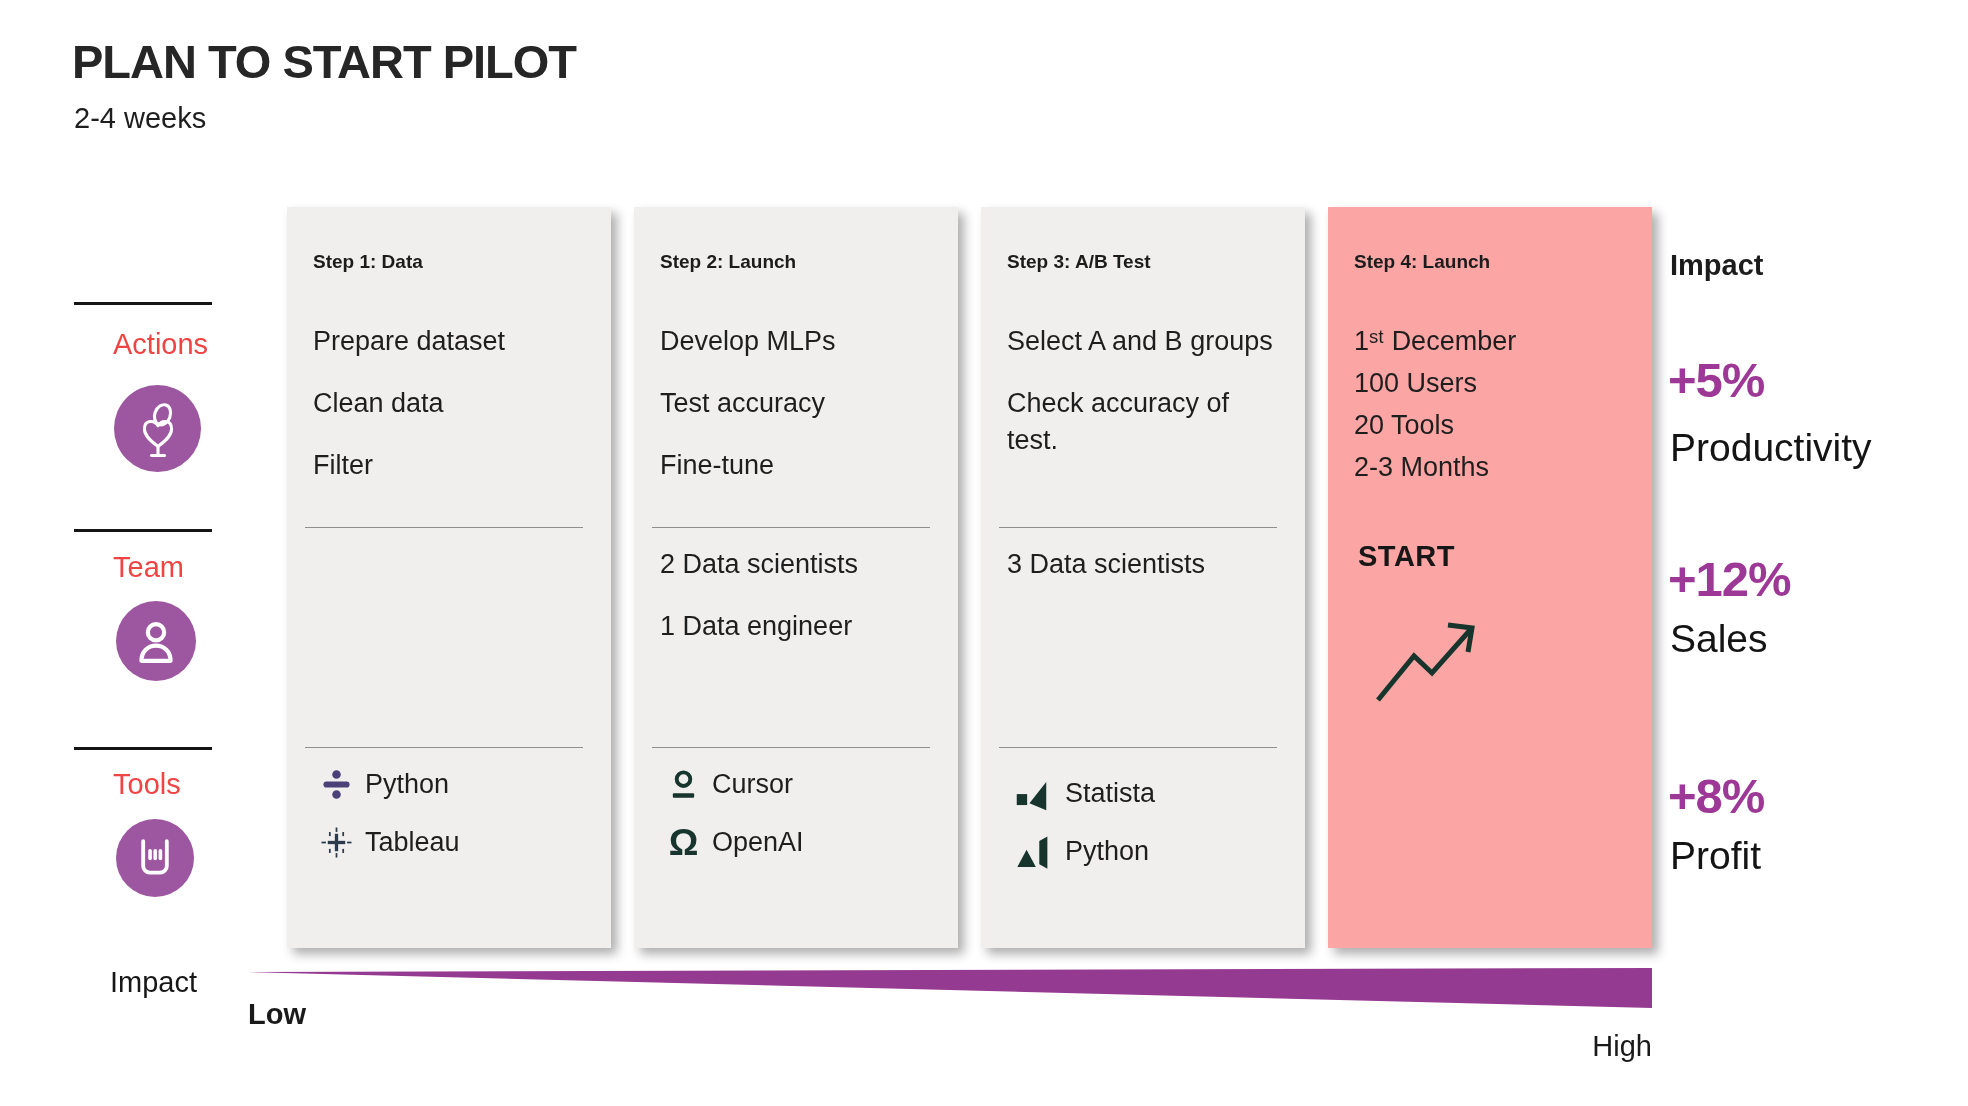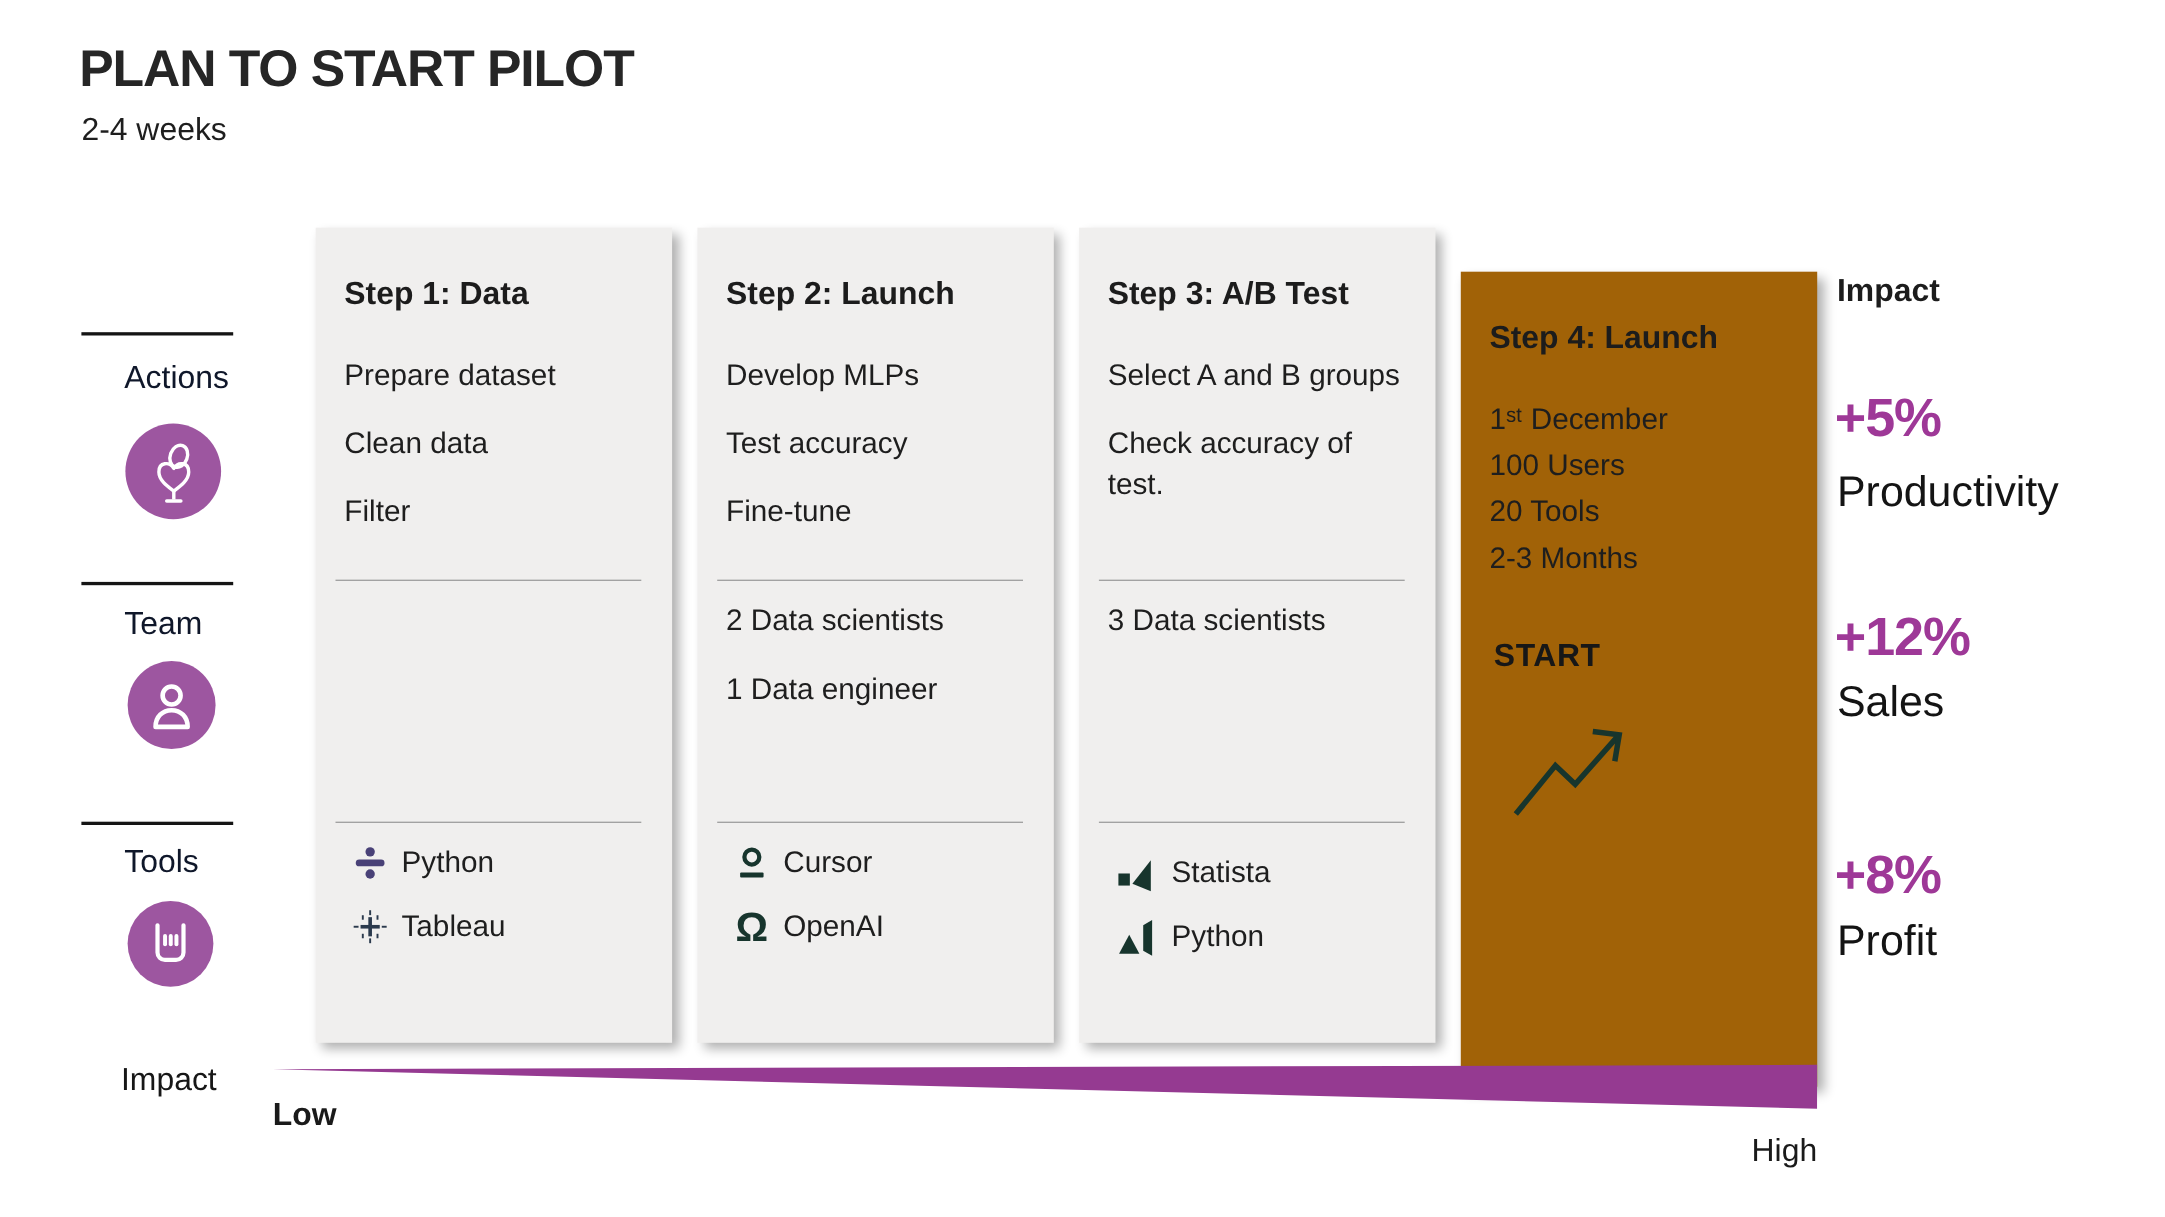--- a/index.html
+++ b/index.html
@@ -8,31 +8,31 @@
     position:relative; width:1968px; height:1106px;
     background:#ffffff; overflow:hidden;
     font-family:"Liberation Sans", sans-serif; color:#1e1e1e;
   }
   .abs { position:absolute; }
   .page-title { left:72px; top:34px; font-size:47px; font-weight:bold; letter-spacing:-1px; color:#262626; }
   .page-subtitle { left:74px; top:102px; font-size:29px; color:#1e1e1e; }
 
   
   .legend-rule { left:74px; width:138px; border-top:3px solid #151515; height:0; }
-  .legend-label { left:113px; font-size:29px; color:#0f172a; }
+  .legend-label { left:113px; font-size:29px; color:#ef4444; }
   .legend-circle { border-radius:50%; background:#9d56a0; display:flex; align-items:center; justify-content:center; }
   .legend-impact { left:110px; top:966px; font-size:29px; color:#171717; }
 
   
   .card {
     top:207px; width:324px; height:741px; background:#f0efee;
     box-shadow:6px 6px 10px rgba(0,0,0,0.32);
   }
-  .card.highlight { background:#a16207;margin-top:40px; }
-  .card-title { position:absolute; left:26px; top:44px; font-size:29px; font-weight:bold; color:#1c1c1c; }
+  .card.highlight { background:#fca5a5; }
+  .card-title { position:absolute; left:26px; top:44px; font-size:19px; font-weight:bold; color:#1c1c1c; }
   .card-list { position:absolute; left:26px; right:20px; font-size:27px; line-height:37px; }
   .card-list .li { margin-bottom:25px; }
   .card-divider { position:absolute; left:18px; width:278px; border-top:1.5px solid #8f8f8f; height:0; }
   .pos-actions { top:116px; }
   .pos-team { top:339px; }
   .div1 { top:320px; }
   .div2 { top:540px; }
   .tool-rows { position:absolute; left:34px; top:556px; }
   .tool-row { display:flex; align-items:center; gap:13px; margin-bottom:16px; font-size:27px; height:42px; }
   .tool-ic { width:31px; height:31px; flex:0 0 auto; display:flex; align-items:center; justify-content:center; }

